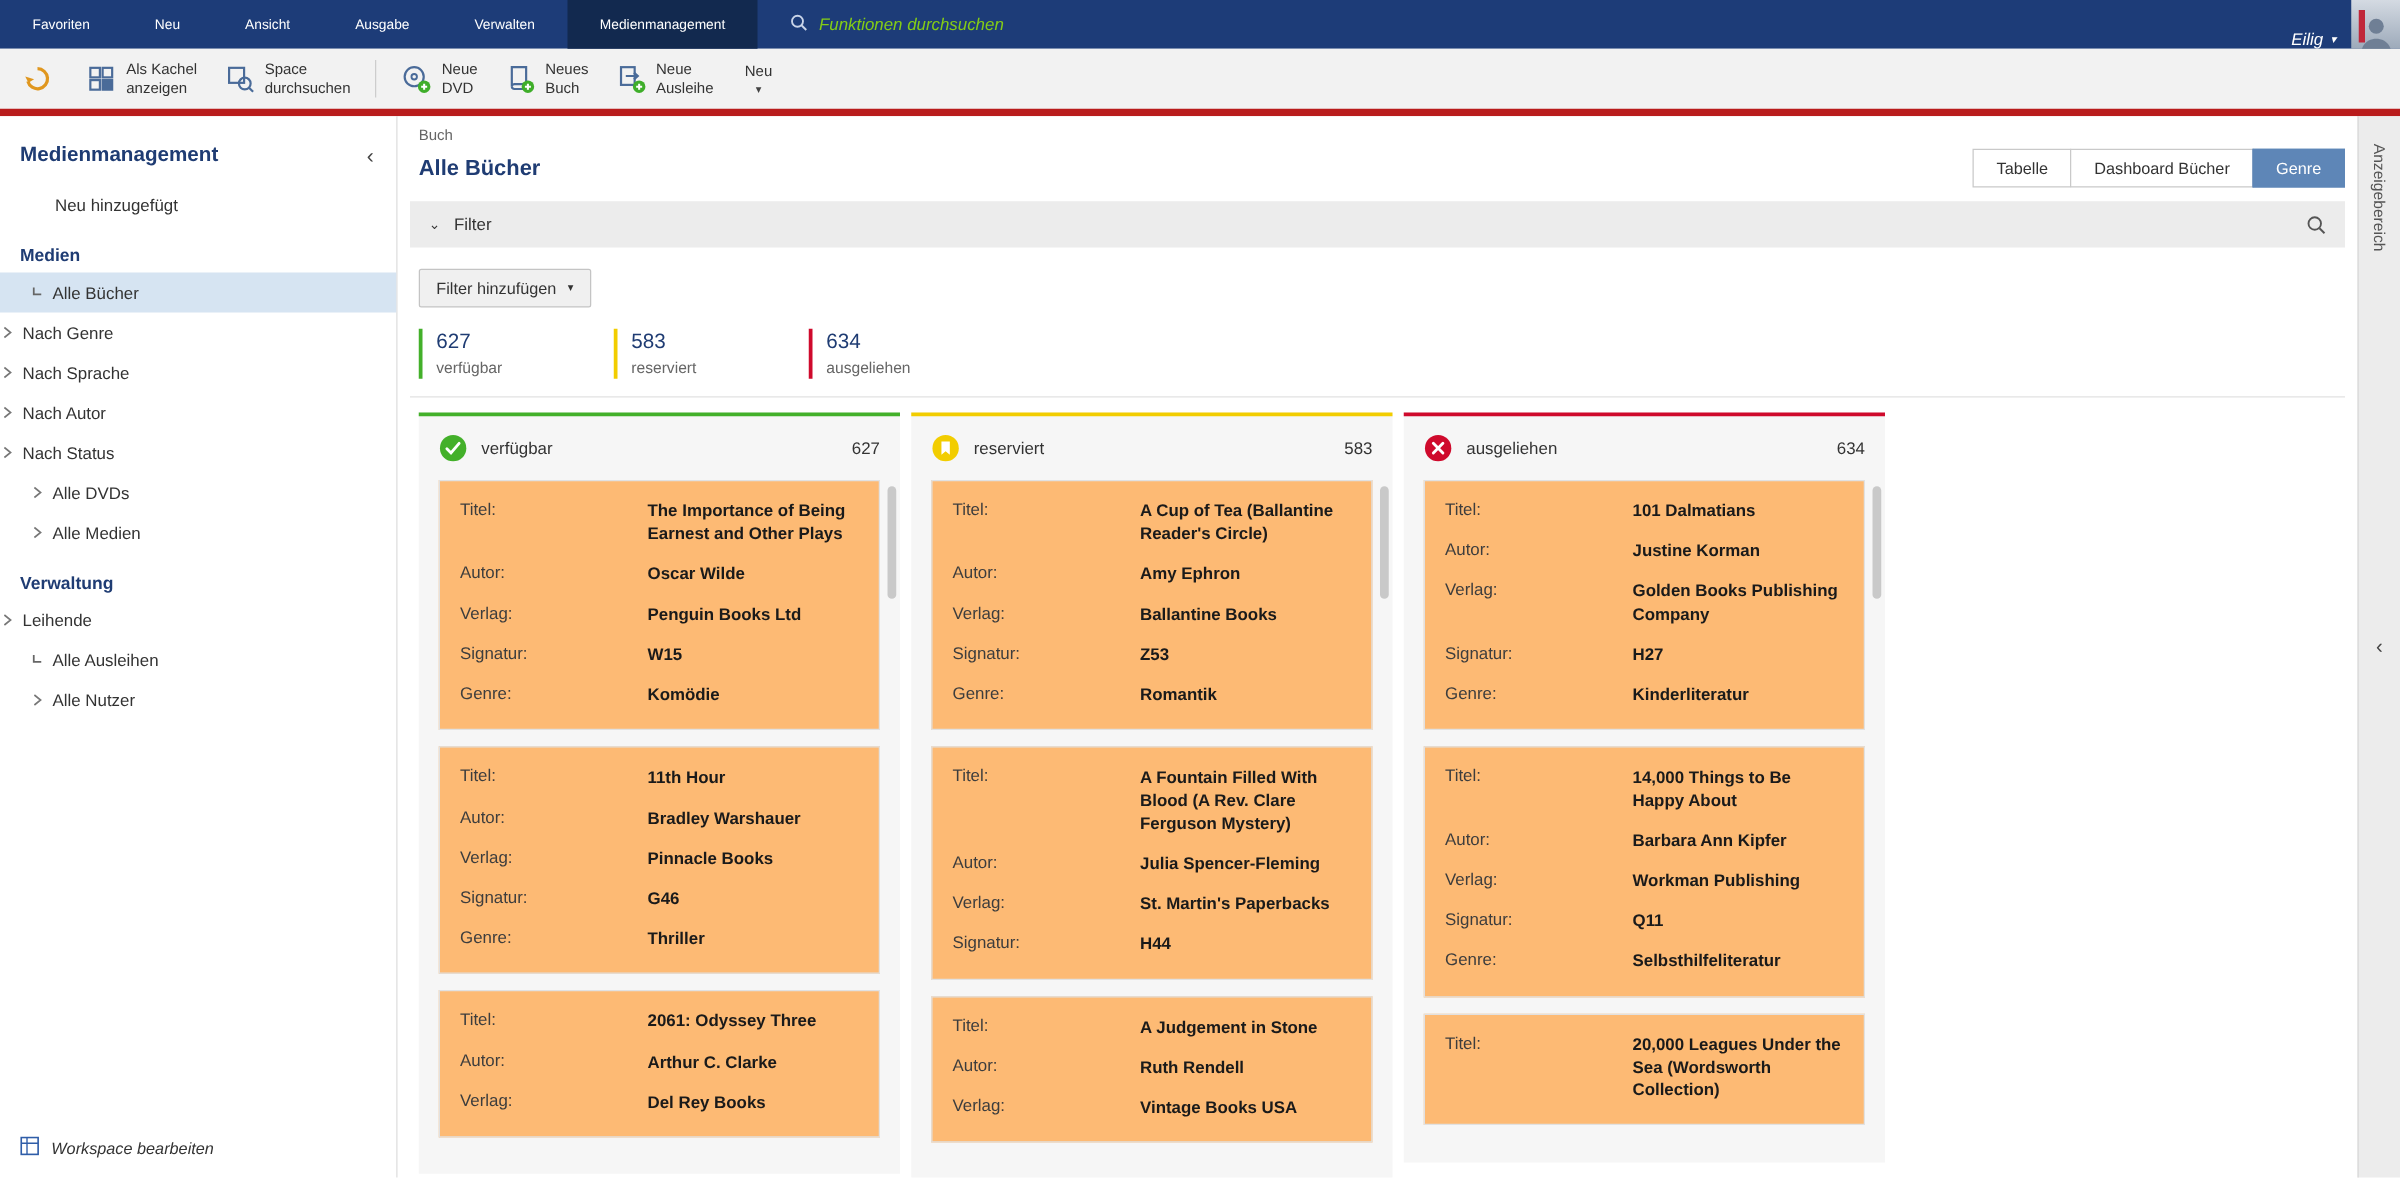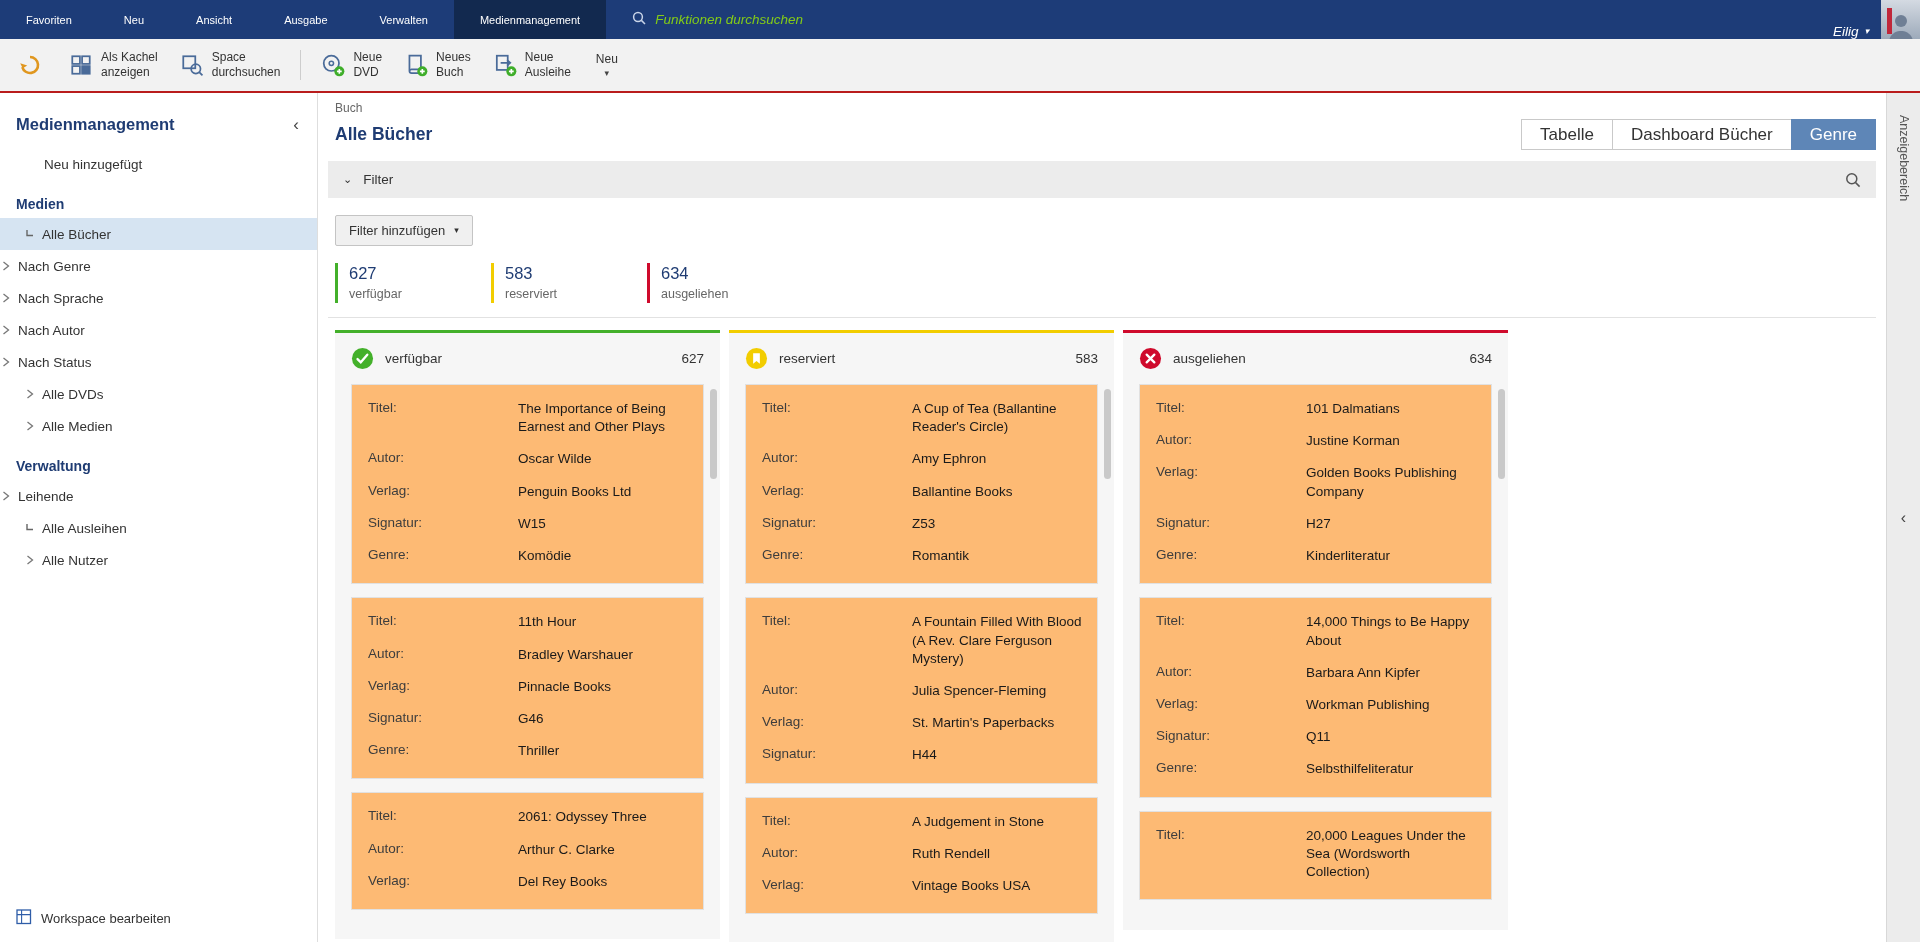--- a/index.html
+++ b/index.html
@@ -12,21 +12,21 @@
   .menu-item.active { background:#12294f; }
   .menu-search { display:flex; align-items:center; gap:9px; margin-left:26px; color:#84cc16; font-size:13.5px; font-style:italic; }
   .menubar-right { margin-left:auto; display:flex; align-items:flex-end; gap:12px;font-style:italic; }
   .profile-menu { display:flex; align-items:center; gap:6px; font-size:13.5px; }
   .caret { font-size:9px; line-height:1; }
   .avatar { width:39px; height:39px; position:relative; background:linear-gradient(#d4dae2,#9daaba); overflow:hidden; flex:0 0 auto; }
   .avatar svg { position:absolute; bottom:-2px; left:50%; transform:translateX(-50%); }
   .avatar-accent { position:absolute; left:6px; top:8px; width:5px; height:26px; background:#c0273a; }
 
   
-  .toolbar { height:54px; background:#f2f2f2; border-bottom:2px solid #b91c1c; display:flex; align-items:center; padding:0 10px; }
+  .toolbar { height:54px; background:#f2f2f2; border-bottom:6px solid #b91c1c; display:flex; align-items:center; padding:0 10px; }
   .tbtn { display:flex; align-items:center; gap:8px; padding:5px 11px; font-size:12px; color:#333; line-height:1.25; border-radius:2px; }
   .tbtn .ticon { width:24px; height:24px; flex:0 0 auto; }
   .tsep { width:1px; height:30px; background:#cdcdcd; margin:0 9px; }
   .tbtn.menu-drop { flex-direction:column; gap:2px; padding:4px 14px; }
   .tbtn.menu-drop .caret { color:#444; }
   .refresh-btn { padding:6px 8px; margin-right:8px; }
 
   
   .app-body { display:flex; height:849px; }
 
@@ -35,29 +35,29 @@
   .sb-title-row { display:flex; align-items:center; justify-content:space-between; padding:0 18px 0 16px; }
   .sb-title { color:#1f3c73; font-size:16.5px; font-weight:bold; }
   .sb-collapse { color:#444; font-size:17px; line-height:1; cursor:default; }
   .sb-item { height:32px; display:flex; align-items:center; gap:7px; font-size:13.5px; color:#333; }
   .sb-item.plain { padding-left:44px; margin-top:14px; }
   .sb-item.l1 { padding-left:24px; }
   .sb-item.l2 { }
   .sb-item.selected { background:#d6e4f2; }
   .tree-icon { width:11px; display:flex; align-items:center; justify-content:center; flex:0 0 auto; }
   .sb-section { padding:0 16px; margin:16px 0 6px; color:#1f3c73; font-size:14px; font-weight:bold; }
-  .sb-footer { position:absolute; left:0; right:0; bottom:8px; height:32px; display:flex; align-items:center; gap:9px; padding:0 16px; font-size:13px; color:#333; }
+  .sb-footer { position:absolute; left:0; right:0; bottom:8px; height:32px; display:flex; align-items:center; gap:9px; padding:0 16px; font-size:13px; color:#333;font-style:italic; }
 
   
   .main { flex:1 1 auto; background:#fff; padding:6px 10px 0 10px; overflow:hidden; }
   .breadcrumb { font-size:12px; color:#666; padding-left:7px; margin-top:2px; }
   .title-row { display:flex; align-items:center; margin-top:4px; padding-left:7px; }
   .page-title { color:#1f3c73; font-size:17.5px; font-weight:bold; }
   .view-switch { margin-left:auto; display:flex; }
-  .view-btn { height:31px; padding:0 18px; background:#fff; border:1px solid #c9c9c9; font-size:17px; color:#333; display:flex; align-items:center; margin-left:-1px; white-space:nowrap; }
+  .view-btn { height:31px; padding:0 18px; background:#fff; border:1px solid #c9c9c9; font-size:13px; color:#333; display:flex; align-items:center; margin-left:-1px; white-space:nowrap; }
   .view-btn.active { background:#5e86b7; border-color:#5e86b7; color:#fff; }
   .filter-bar { margin-top:11px; height:37px; background:#ececec; display:flex; align-items:center; gap:11px; padding:0 15px; }
   .filter-chev { font-size:11px; color:#333; }
   .filter-label { font-size:13.5px; color:#333; }
   .filter-search { margin-left:auto; display:flex; align-items:center; }
   .add-filter { margin-top:17px; margin-left:7px; height:31px; padding:0 13px; background:#f0f0f0; border:1px solid #c4c4c4; border-radius:2px; font-size:13px; color:#333; display:inline-flex; align-items:center; gap:9px; }
   .stats { display:flex; margin-top:17px; padding-left:7px; }
   .stat { width:156px; border-left:3px solid #999; padding:1px 0 2px 11px; }
   .stat .num { font-size:16.5px; color:#1f3c73; }
   .stat .lbl { font-size:12.5px; color:#666; margin-top:4px; }
@@ -68,21 +68,21 @@
   .kcol { width:385px; background:#f6f6f6; border-top:3px solid #999; position:relative; min-height:600px; }
   .kcol-head { display:flex; align-items:center; gap:11px; padding:14px 16px 11px; }
   .kcol-icon { width:23px; height:23px; }
   .kcol-icon svg { width:23px; height:23px; display:block; }
   .kcol-name { font-size:13.5px; color:#333; }
   .kcol-count { margin-left:auto; font-size:13.5px; color:#333; }
   .kcol-body { padding:3px 16px 16px; }
   .kcard { background:#fdba74; border:1px solid #e1e1e1; padding:15px 14px 4px 16px; margin-bottom:13px; }
   .kfield { display:grid; grid-template-columns:150px 1fr; margin-bottom:14px; }
   .kfield-label { font-size:13.5px; color:#3d3d3d; }
-  .kfield-value { font-size:13.5px; font-weight:normal; color:#1a1a1a; line-height:1.35; }
+  .kfield-value { font-size:13.5px; font-weight:bold; color:#1a1a1a; line-height:1.35; }
   .kcol-scrollbar { position:absolute; top:56px; right:3px; width:7px; height:90px; background:#c9c9c9; border-radius:4px; }
 
   
   .right-strip { width:34px; background:#ececec; border-left:1px solid #d8d8d8; position:relative; flex:0 0 auto; }
   .strip-label { position:absolute; top:22px; left:50%; transform:translateX(-50%);
                  writing-mode:vertical-rl; font-size:12.5px; color:#555; white-space:nowrap; }
   .strip-collapse { position:absolute; top:50%; left:50%; transform:translate(-50%,-50%); font-size:16px; color:#444; line-height:1; }
 </style>
 </head>
 <body>

